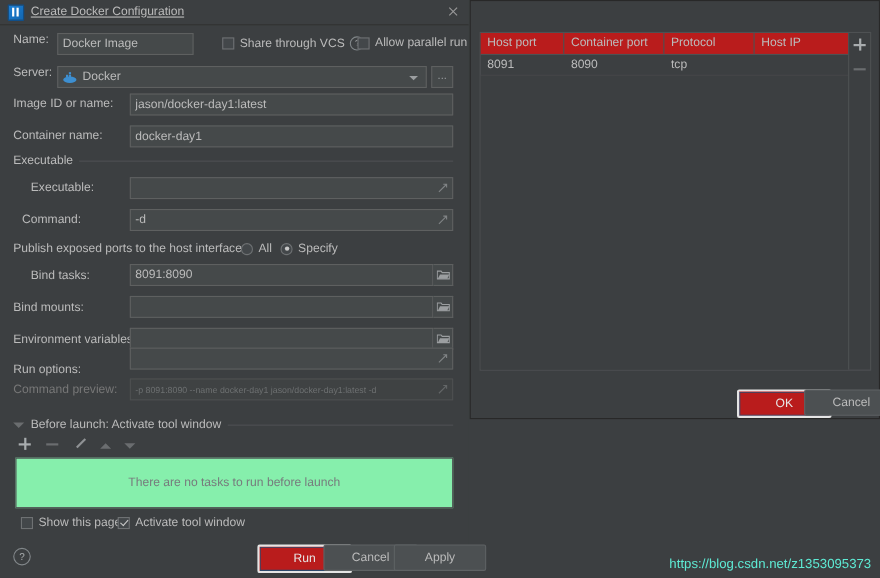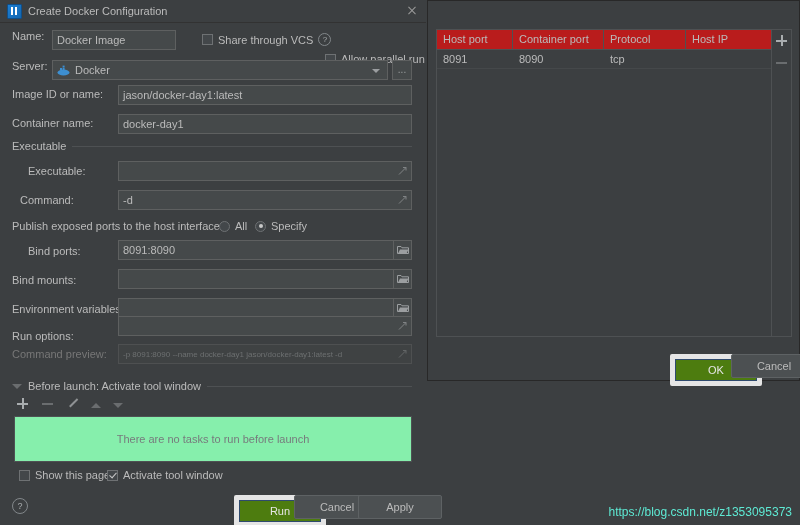--- a/index.html
+++ b/index.html
@@ -149,31 +149,31 @@
     background: #4c5052;
     border: 1px solid #5e6264;
     border-radius: 2px;
     color: #bbbbbb;
     font-size: 11px;
     font-family: "Liberation Sans", sans-serif;
     cursor: pointer;
     display: flex; align-items: center; justify-content: center;
   }
   .btn.primary {
-    background: #4d7c0f;
-    border: 5px solid #e5e5e5;
+    background: #b91c1c;
+    border: 2px solid #e5e5e5;
     color: #e6e6e6;
     box-shadow: 0 0 0 1px #2f4a6d inset;
   }
 
   .sep-title { display: flex; align-items: center; gap: 6px; }
   .sep-line { flex: 1 1 auto; height: 1px; background: #4e5153; }
 
   
-  #cfg-dialog { left: 0; top: 0; width: 426px; height: 525px; border: none; }
+  #cfg-dialog { left: 0; top: 0; width: 426px; height: 525px; border: none; text-decoration: underline; }
   .row { position: absolute; display: flex; align-items: center; }
 
   
   .bl-toolbar { display: flex; align-items: center; gap: 12px; }
   .tb-ico { width: 13px; height: 13px; position: relative; cursor: pointer; }
   .tb-plus::before, .tb-plus::after {
     content: ""; position: absolute; background: #a9adaf;
   }
   .tb-plus::before { left: 6px; top: 1px; width: 1.5px; height: 11px; }
   .tb-plus::after  { left: 1px; top: 6px; width: 11px; height: 1.5px; }
@@ -260,21 +260,21 @@
       <span class="label">Name:</span>
     </div>
     <div class="field" style="position:absolute; left:52px; top:30px; width:124px;">
       <span>Docker Image</span>
     </div>
     <div class="row chk-row" style="left:202px; top:33px;">
       <span class="cb"></span>
       <span class="label">Share through VCS</span>
       <span class="help-ico" style="width:11px;height:11px;font-size:8px;">?</span>
     </div>
-    <div class="row chk-row" style="left:325px; top:33px;margin-top:20px;">
+    <div class="row chk-row" style="left:325px; top:33px;">
       <span class="cb"></span>
       <span class="label">Allow parallel run</span>
     </div>
 
     <div class="row" style="left:12px; top:60px;">
       <span class="label">Server:</span>
     </div>
     <div class="field" style="position:absolute; left:52px; top:60px; width:336px;">
       <span style="width:13px;height:11px;margin-right:5px;display:inline-block;position:relative;">
         <svg width="13" height="11" viewBox="0 0 13 11">
@@ -336,21 +336,21 @@
     <div class="row chk-row" style="left:219px; top:220px;">
       <span class="rb"></span>
       <span class="label">All</span>
     </div>
     <div class="row chk-row" style="left:255px; top:220px;">
       <span class="rb checked"></span>
       <span class="label">Specify</span>
     </div>
 
     <div class="row" style="left:28px; top:245px;">
-      <span class="label">Bind ports:</span>
+      <span class="label">Bind tasks:</span>
     </div>
     <div class="field" style="position:absolute; left:118px; top:240px; width:276px;">
       <span>8091:8090</span>
     </div>
     <div class="folder-btn" style="position:absolute; left:394px; top:240px;">
       <svg width="12" height="10" viewBox="0 0 12 10">
         <path d="M0.5 8.5 V1.5 H4 L5 2.8 H11.5 V8.5 Z" fill="none" stroke="#9b9ea0" stroke-width="1"></path>
         <path d="M1 8.5 L3 4.5 H11.5 L9.5 8.5 Z" fill="#9b9ea0"></path>
       </svg>
     </div>

